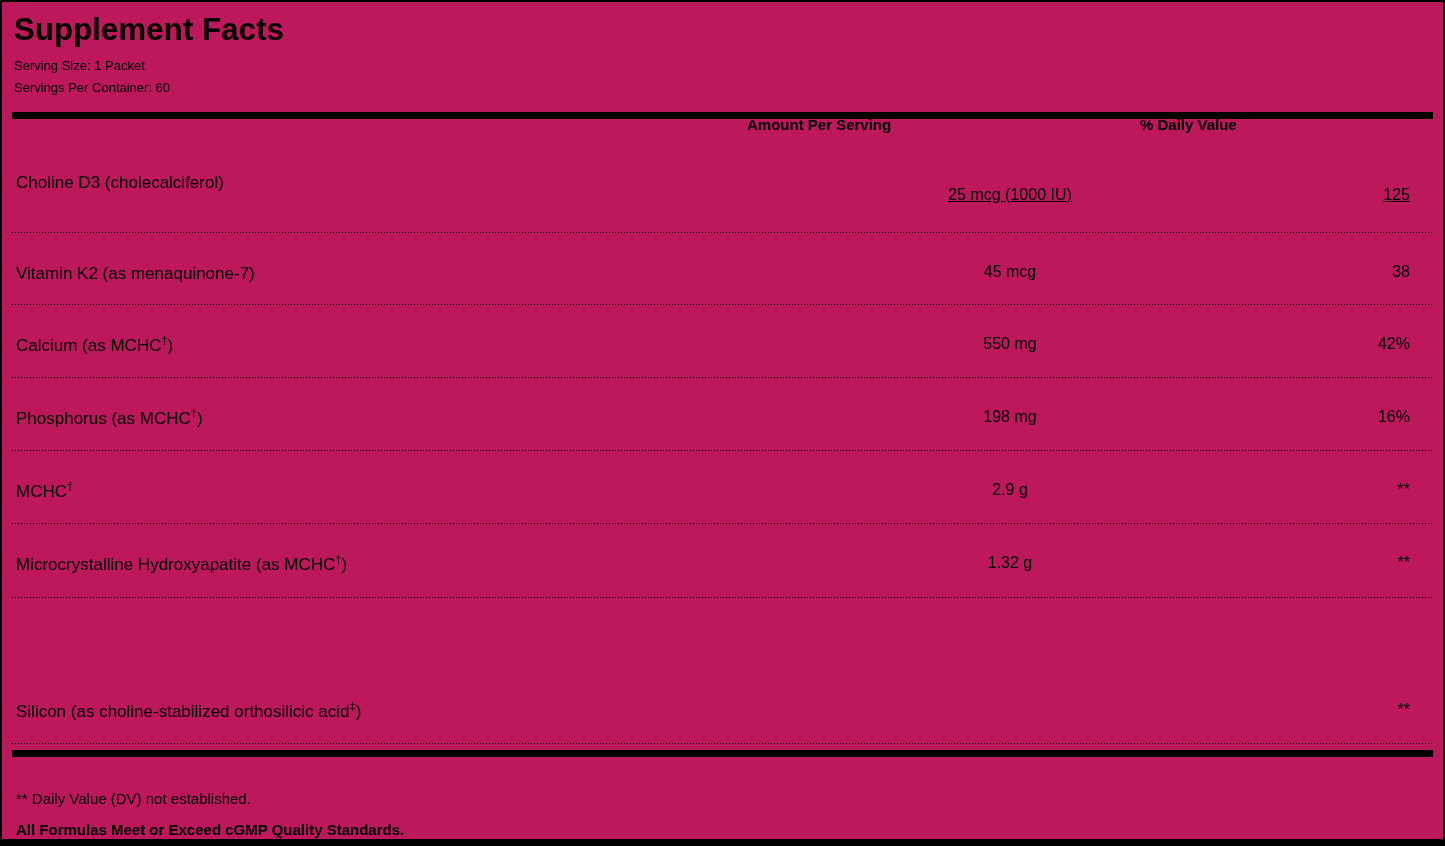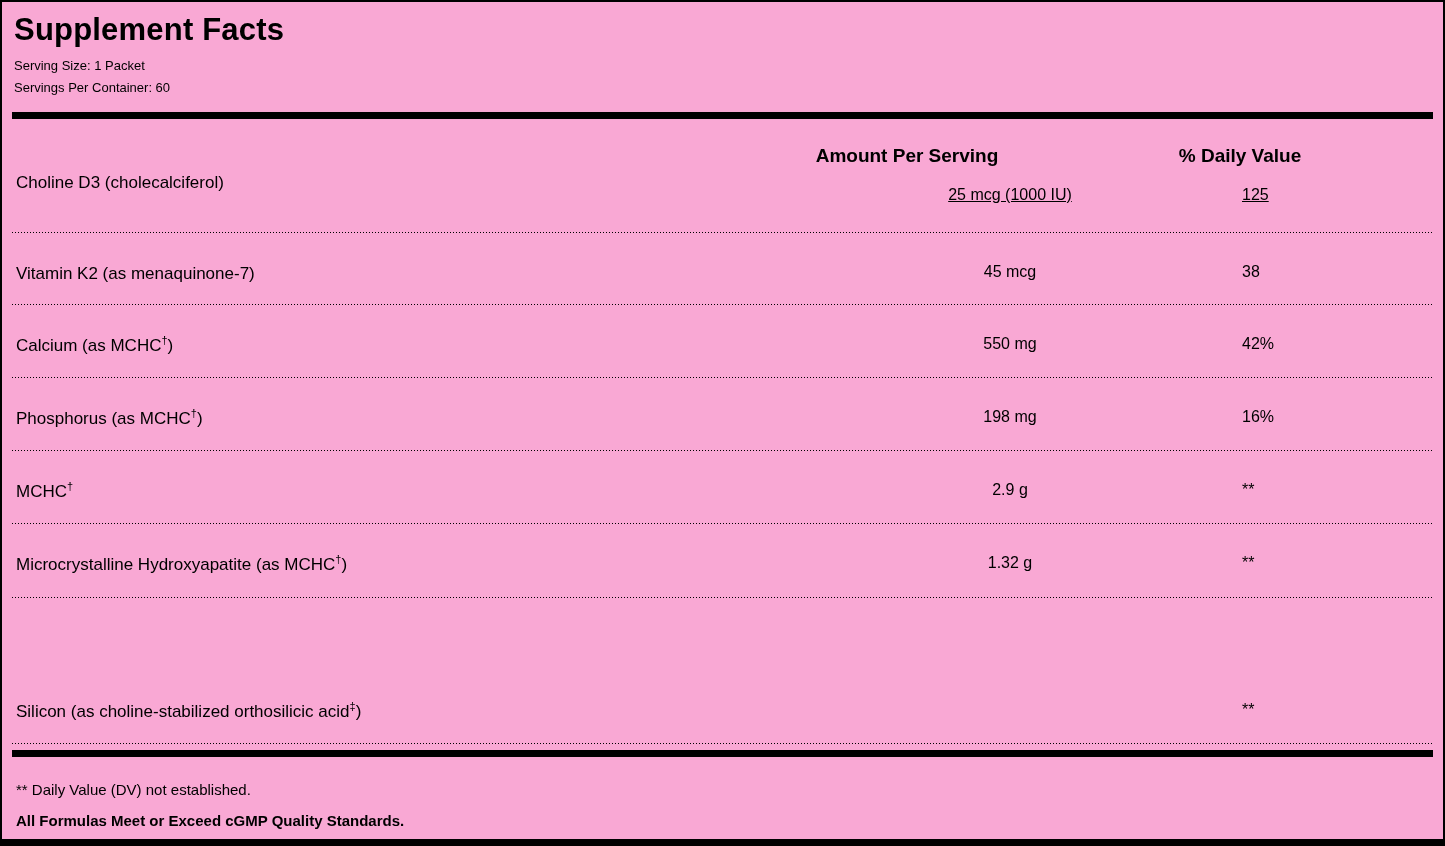--- a/index.html
+++ b/index.html
@@ -1,64 +1,64 @@
 <!DOCTYPE html>
 <html><head>
 <meta charset="utf-8">
 <style>
   html,body { margin:0; padding:0; background:#e8e8e8; }
   * { box-sizing:border-box; }
   .label {
     position:relative;
     width:1445px; height:846px;
-    background:#f9a8d4;
+    background:#be185d;
     border:2px solid #000;
     border-bottom-width:7px;
     font-family:"Liberation Sans", sans-serif;
     color:#000;
     overflow:hidden;
   }
   .title {
     position:absolute; top:10px; left:12px;
     font-size:31px; font-weight:bold; letter-spacing:0.2px;
   }
   .serving-line { position:absolute; left:12px; font-size:13px; }
   .ss  { top:56px; }
   .spc { top:78px; }
   .bar { position:absolute; left:10px; right:10px; height:7px; background:#000; }
   .bar-top    { top:110px; }
   .bar-bottom { top:748px; }
   .col-hdr {
-    position:absolute; top:143px;
-    font-size:19px; font-weight:bold; text-align:center;
+    position:absolute; top:114px;
+    font-size:15px; font-weight:bold; text-align:left;
   }
   .col-hdr.amt { left:745px;  width:320px; }
   .col-hdr.dv  { left:1138px; width:200px; }
   .row { position:absolute; left:8px; right:8px; }
   .row .sep {
     position:absolute; left:2px; right:2px; bottom:0; height:1px;
     background-image:repeating-linear-gradient(90deg,#000 0,#000 1px,transparent 1px,transparent 3px);
   }
   .row .nm {
     position:absolute; left:6px; font-size:17px; white-space:nowrap;
   }
   .row .nm sup { font-size:11px; vertical-align:super; line-height:0; }
   .row .amt {
     position:absolute; left:840px; width:320px;
     font-size:16px; text-align:center; white-space:nowrap;
   }
   .row .dvv {
-    position:absolute; left:1232px; width:200px;
-    font-size:16px; text-align:left; white-space:nowrap;
+    position:absolute; left:1200px; width:200px;
+    font-size:16px; text-align:right; white-space:nowrap;
   }
   .row.first .nm  { top:54px; }
   .row.first .amt,.row.first .dvv { top:67px;text-decoration:underline; }
   .row.rest .nm   { top:31px; }
   .row.rest .amt,.row.rest .dvv { top:30px; }
-  .foot { position:absolute; left:14px; font-size:15px; }
+  .foot { position:absolute; left:14px; font-size:15px;margin-top:9px; }
   .foot.note    { top:779px; }
   .foot.quality { top:810px; font-weight:bold; }
 </style>
 </head>
 <body>
 
 <div class="label">
 
   <div class="title">Supplement Facts</div>
   <div class="serving-line ss">Serving Size: 1 Packet</div>

